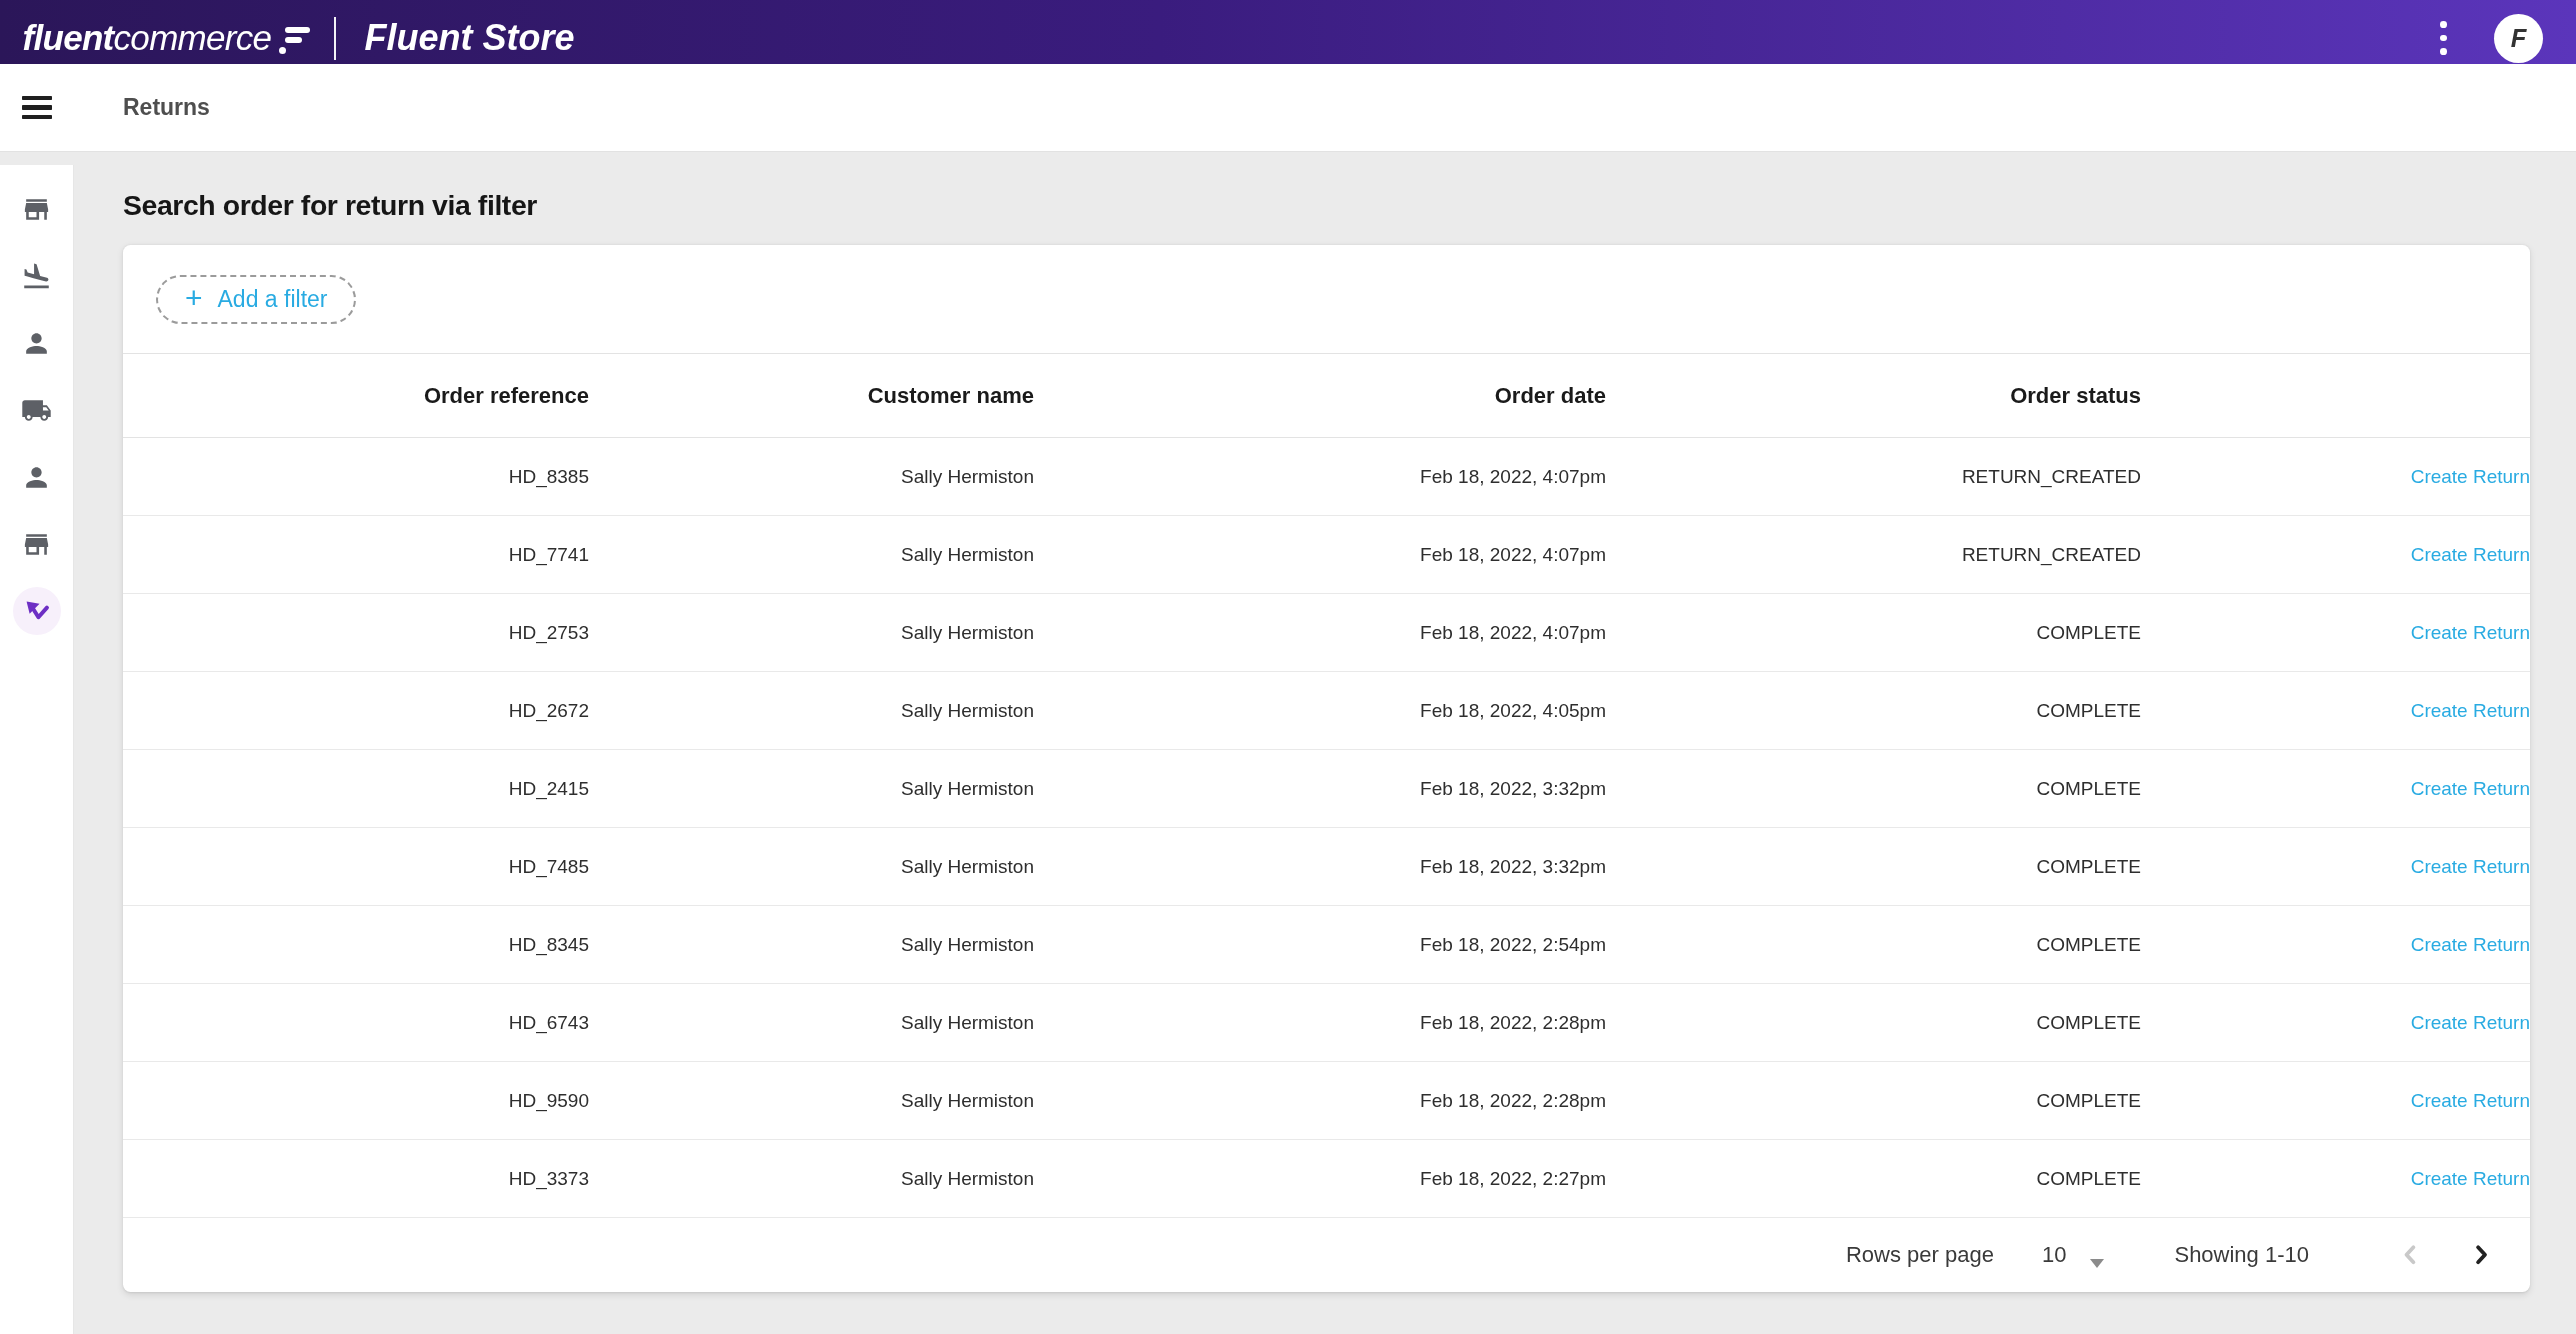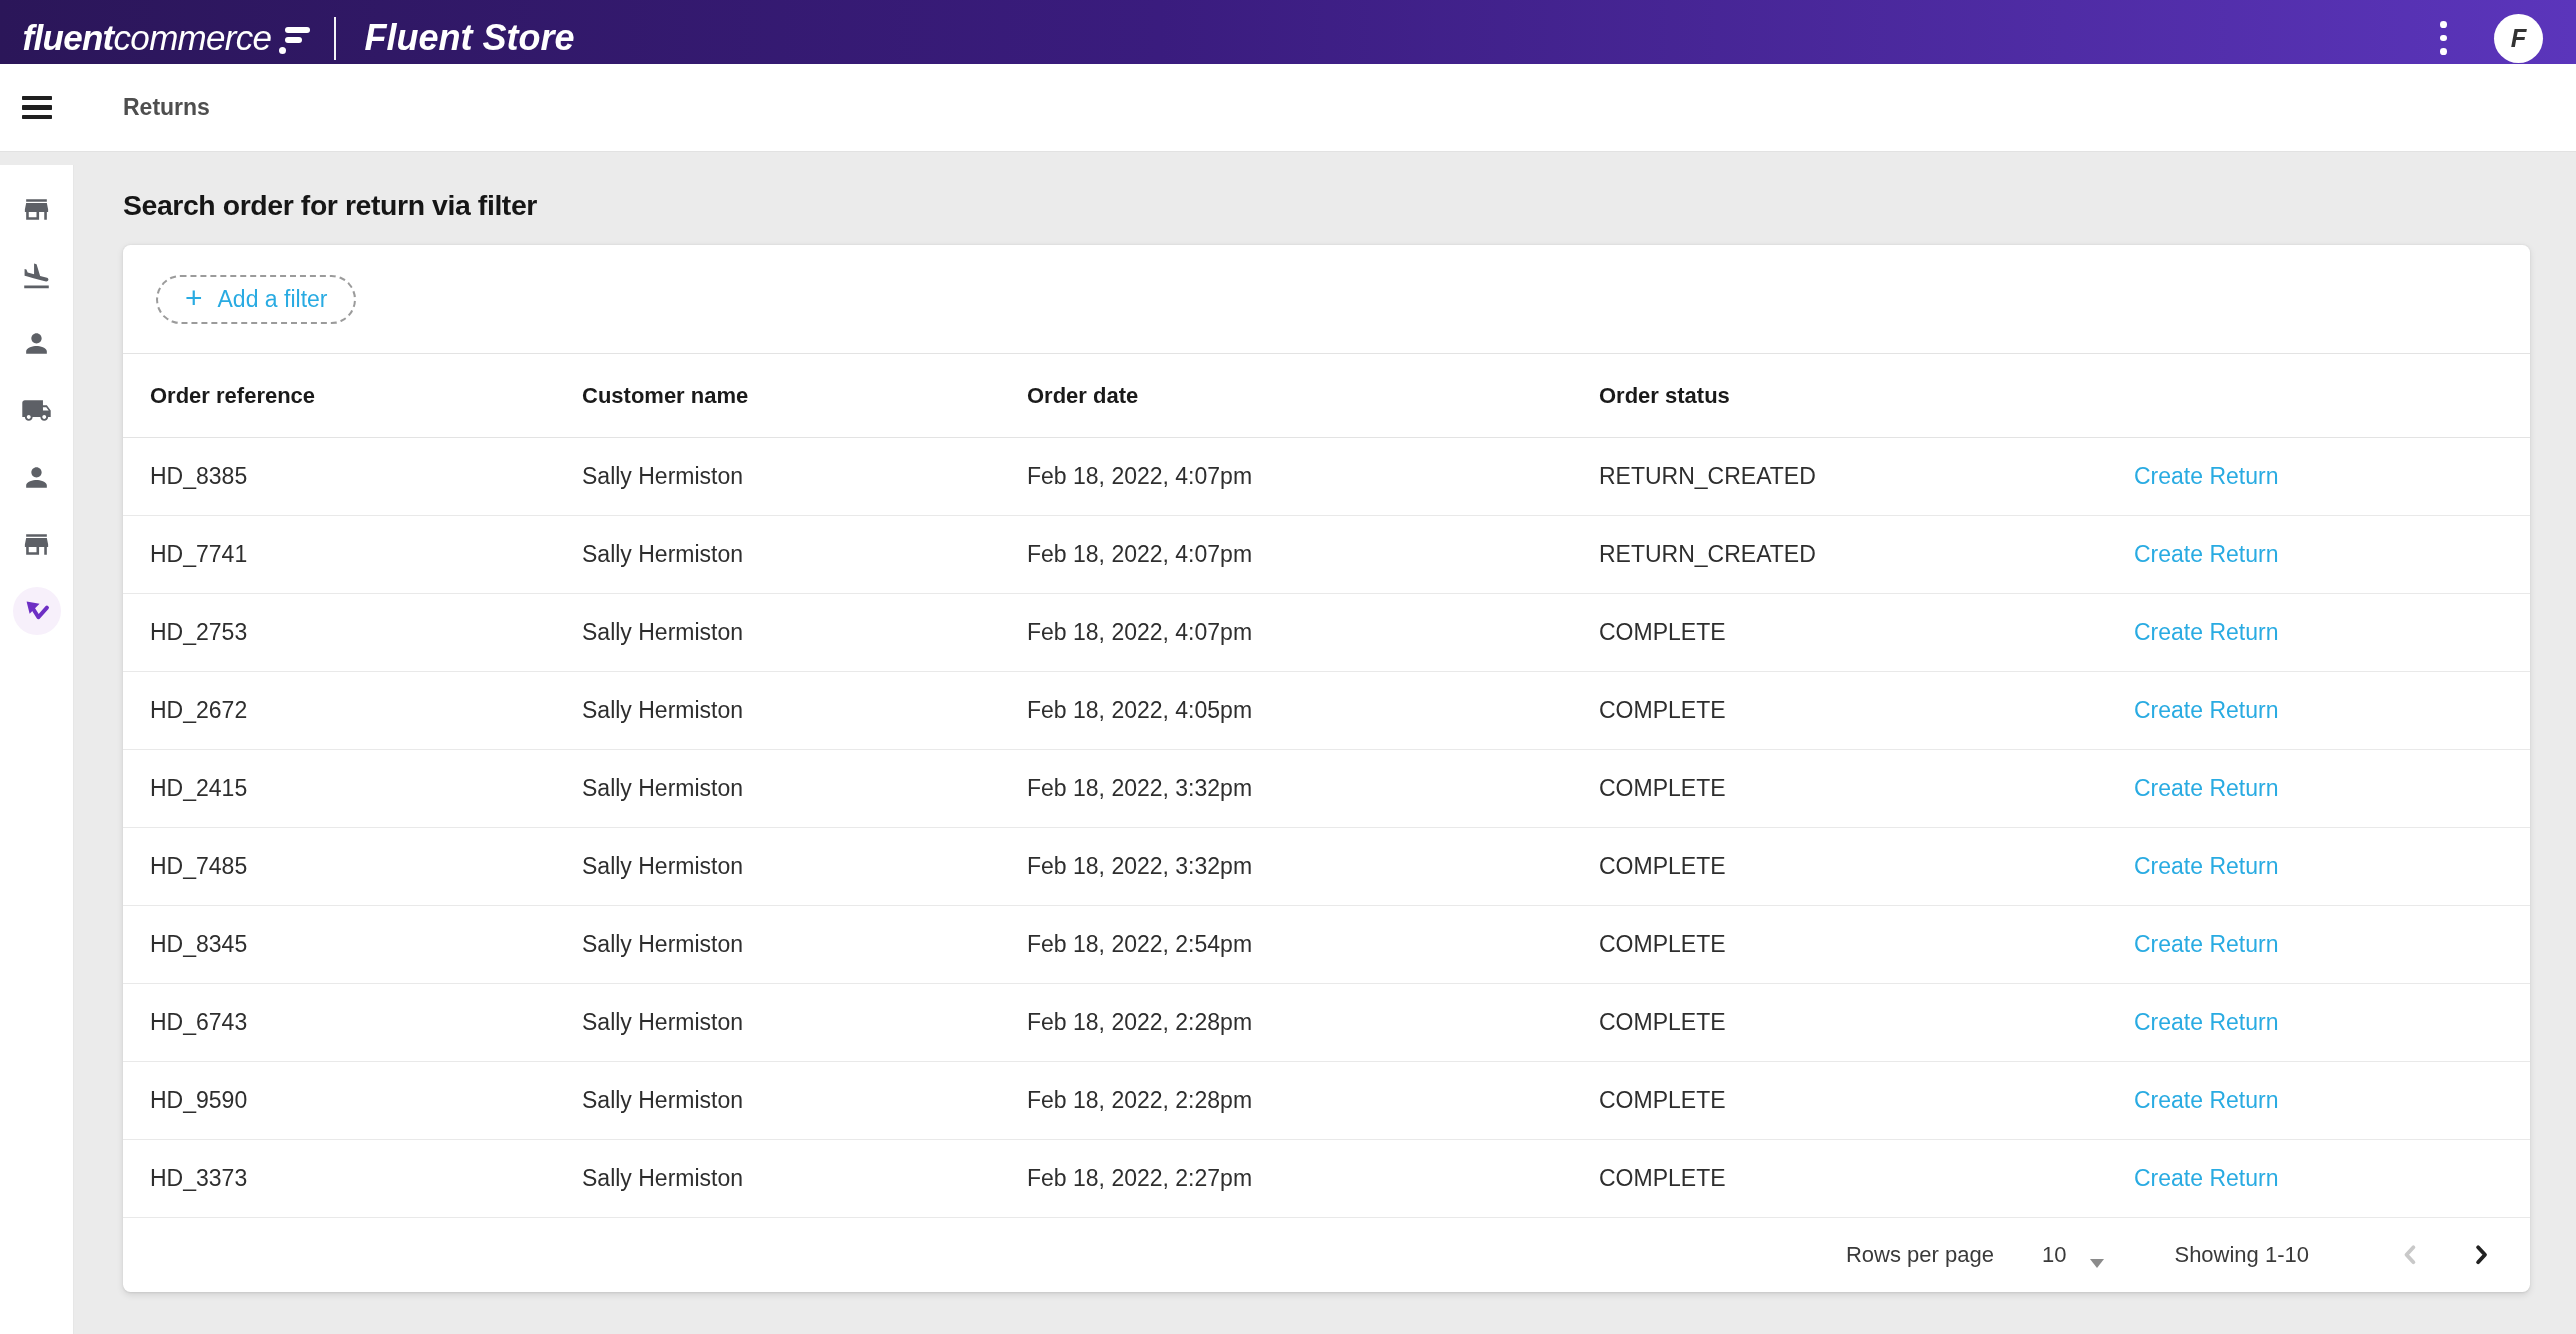--- a/index.html
+++ b/index.html
@@ -69,24 +69,24 @@
   .filter-section { flex:0 0 109px; display:flex; align-items:center; padding-left:33px; border-bottom:1.5px solid #e3e3e3; }
   .add-filter-btn {
     display:flex; align-items:center; gap:15px; height:49px; padding:0 27px;
     background:#fff; border:2.2px dashed #9b9b9b; border-radius:27px;
     color:#29abe2; font-size:23px; cursor:pointer; font-family:inherit;
   }
   .add-filter-btn .plus { font-size:30px; font-weight:400; line-height:1; margin-top:-2.2px; }
 
   .grid-row {
     display:grid; grid-template-columns:432px 445px 572px 535px auto;
-    align-items:center; padding-left:27px;
+    align-items:center; padding-left:34px;text-align:right;
   }
   .table-header { flex:0 0 84px; border-bottom:1.5px solid #e3e3e3; font-size:22px; font-weight:700; color:#1a1a1a; }
-  .table-row { flex:0 0 78px; border-bottom:1.5px solid #e9e9e9; font-size:23px; color:#2e2e2e; }
+  .table-row { flex:0 0 78px; border-bottom:1.5px solid #e9e9e9; font-size:19px; color:#2e2e2e; }
   .cell-ref { color:#2e2e2e; }
   .cell-status { color:#2e2e2e; }
   .link { color:#29abe2; cursor:pointer; text-decoration:none; }
 
   
   .table-footer { flex:1; display:flex; align-items:center; justify-content:flex-end; padding-right:31px; font-size:22px; color:#3a3a3a; }
   .rpp-label { margin-right:48px;text-align:center; }
   .rpp-select { display:flex; align-items:flex-end; gap:24px; cursor:pointer; margin-right:70px; }
   .caret { width:0; height:0; border-left:7.5px solid transparent; border-right:7.5px solid transparent; border-top:9px solid #8b8b8b; }
   .showing { margin-right:84px; }

